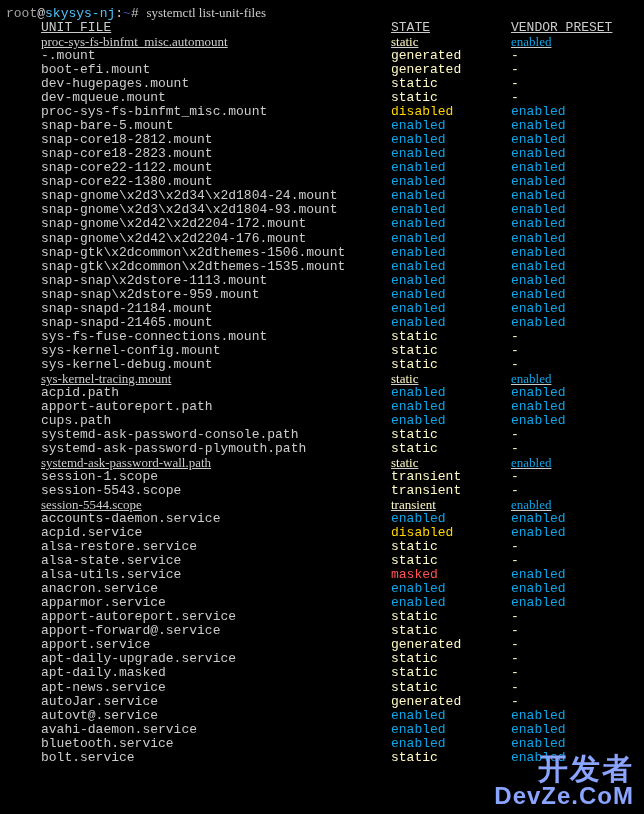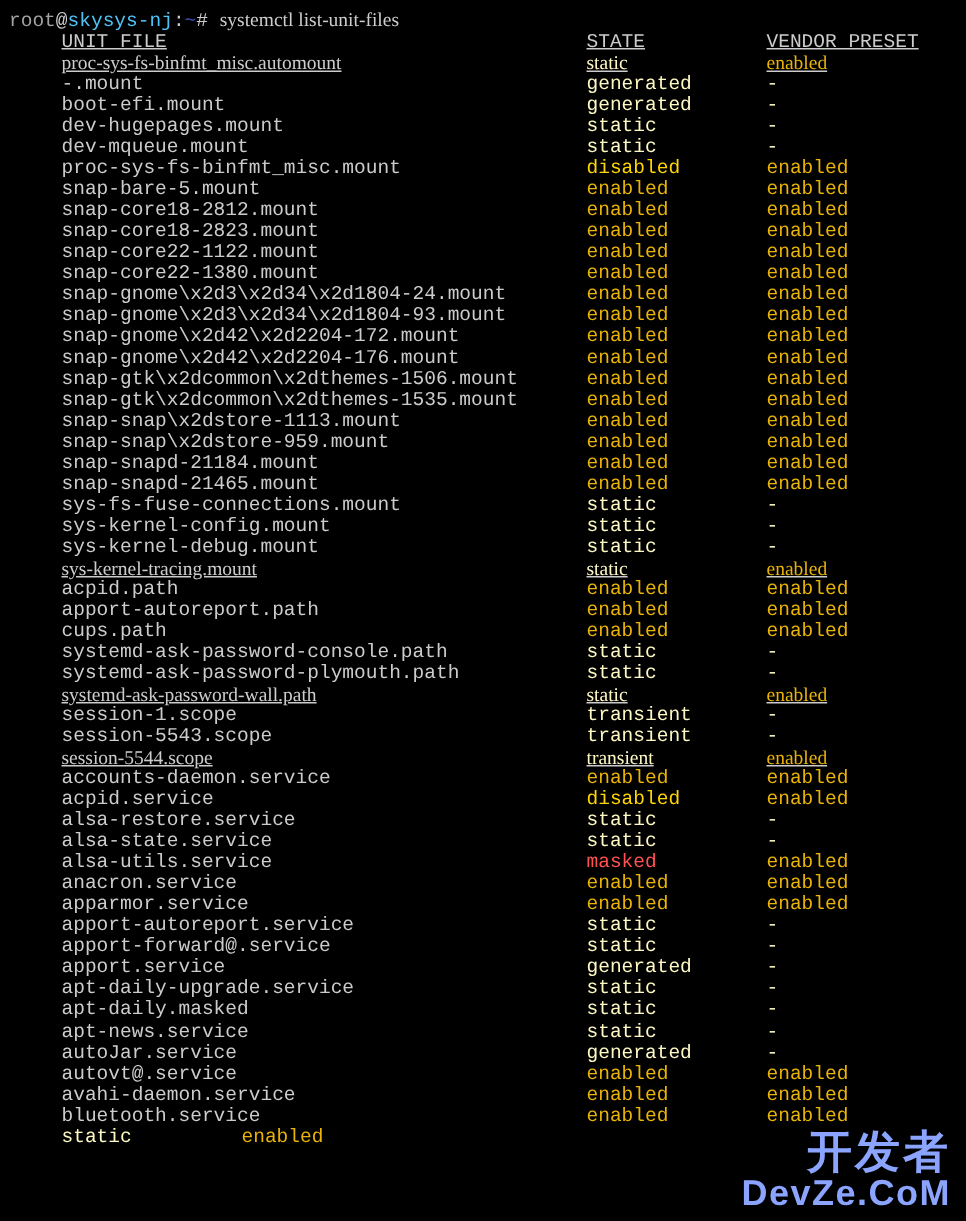--- a/index.html
+++ b/index.html
@@ -25,21 +25,21 @@
     display: flex;
     white-space: pre;
     margin-left: 35px;
   }
   .col-unit  { width: 350px; }
   .col-state { width: 120px; }
   .col-preset{ flex: 1; }
   .hdr { text-decoration: underline; }
   .ul  { text-decoration: underline; font-family: Liberation Serif, serif; }
   .c-gray   { color: #fef9c3; }
-  .c-green  { color: #eab308; }
+  .c-green  { color: #0ea5e9; }
   .c-red    { color: #ff5252; }
   .c-yellow { color: #ffd600; }
   .watermark {
     position: fixed;
     right: 10px;
     bottom: 6px;
     font-family: Arial, sans-serif;
     font-size: 24px;
     font-weight: 600;
     color: #8aa4ff;
@@ -106,19 +106,19 @@
     <div class="row"><span class="col-unit">apport-autoreport.service</span><span class="col-state c-gray">static</span><span class="col-preset c-gray">-</span></div>
     <div class="row"><span class="col-unit">apport-forward@.service</span><span class="col-state c-gray">static</span><span class="col-preset c-gray">-</span></div>
     <div class="row"><span class="col-unit">apport.service</span><span class="col-state c-gray">generated</span><span class="col-preset c-gray">-</span></div>
     <div class="row"><span class="col-unit">apt-daily-upgrade.service</span><span class="col-state c-gray">static</span><span class="col-preset c-gray">-</span></div>
     <div class="row"><span class="col-unit">apt-daily.masked</span><span class="col-state c-gray">static</span><span class="col-preset c-gray">-</span></div>
     <div class="row"><span class="col-unit">apt-news.service</span><span class="col-state c-gray">static</span><span class="col-preset c-gray">-</span></div>
     <div class="row"><span class="col-unit">autoJar.service</span><span class="col-state c-gray">generated</span><span class="col-preset c-gray">-</span></div>
     <div class="row"><span class="col-unit">autovt@.service</span><span class="col-state c-green">enabled</span><span class="col-preset c-green">enabled</span></div>
     <div class="row"><span class="col-unit">avahi-daemon.service</span><span class="col-state c-green">enabled</span><span class="col-preset c-green">enabled</span></div>
     <div class="row"><span class="col-unit">bluetooth.service</span><span class="col-state c-green">enabled</span><span class="col-preset c-green">enabled</span></div>
-    <div class="row"><span class="col-state c-gray">static</span><span class="col-preset c-green">enabled</span></div>
+    <div class="row"><span class="col-unit">bolt.service</span><span class="col-state c-gray">static</span><span class="col-preset c-green">enabled</span></div>
   </div>
 
 <div class="watermark">
   <div class="hz">开发者</div>
   <div>DevZe.CoM</div>
 </div>
 
 </body></html>

